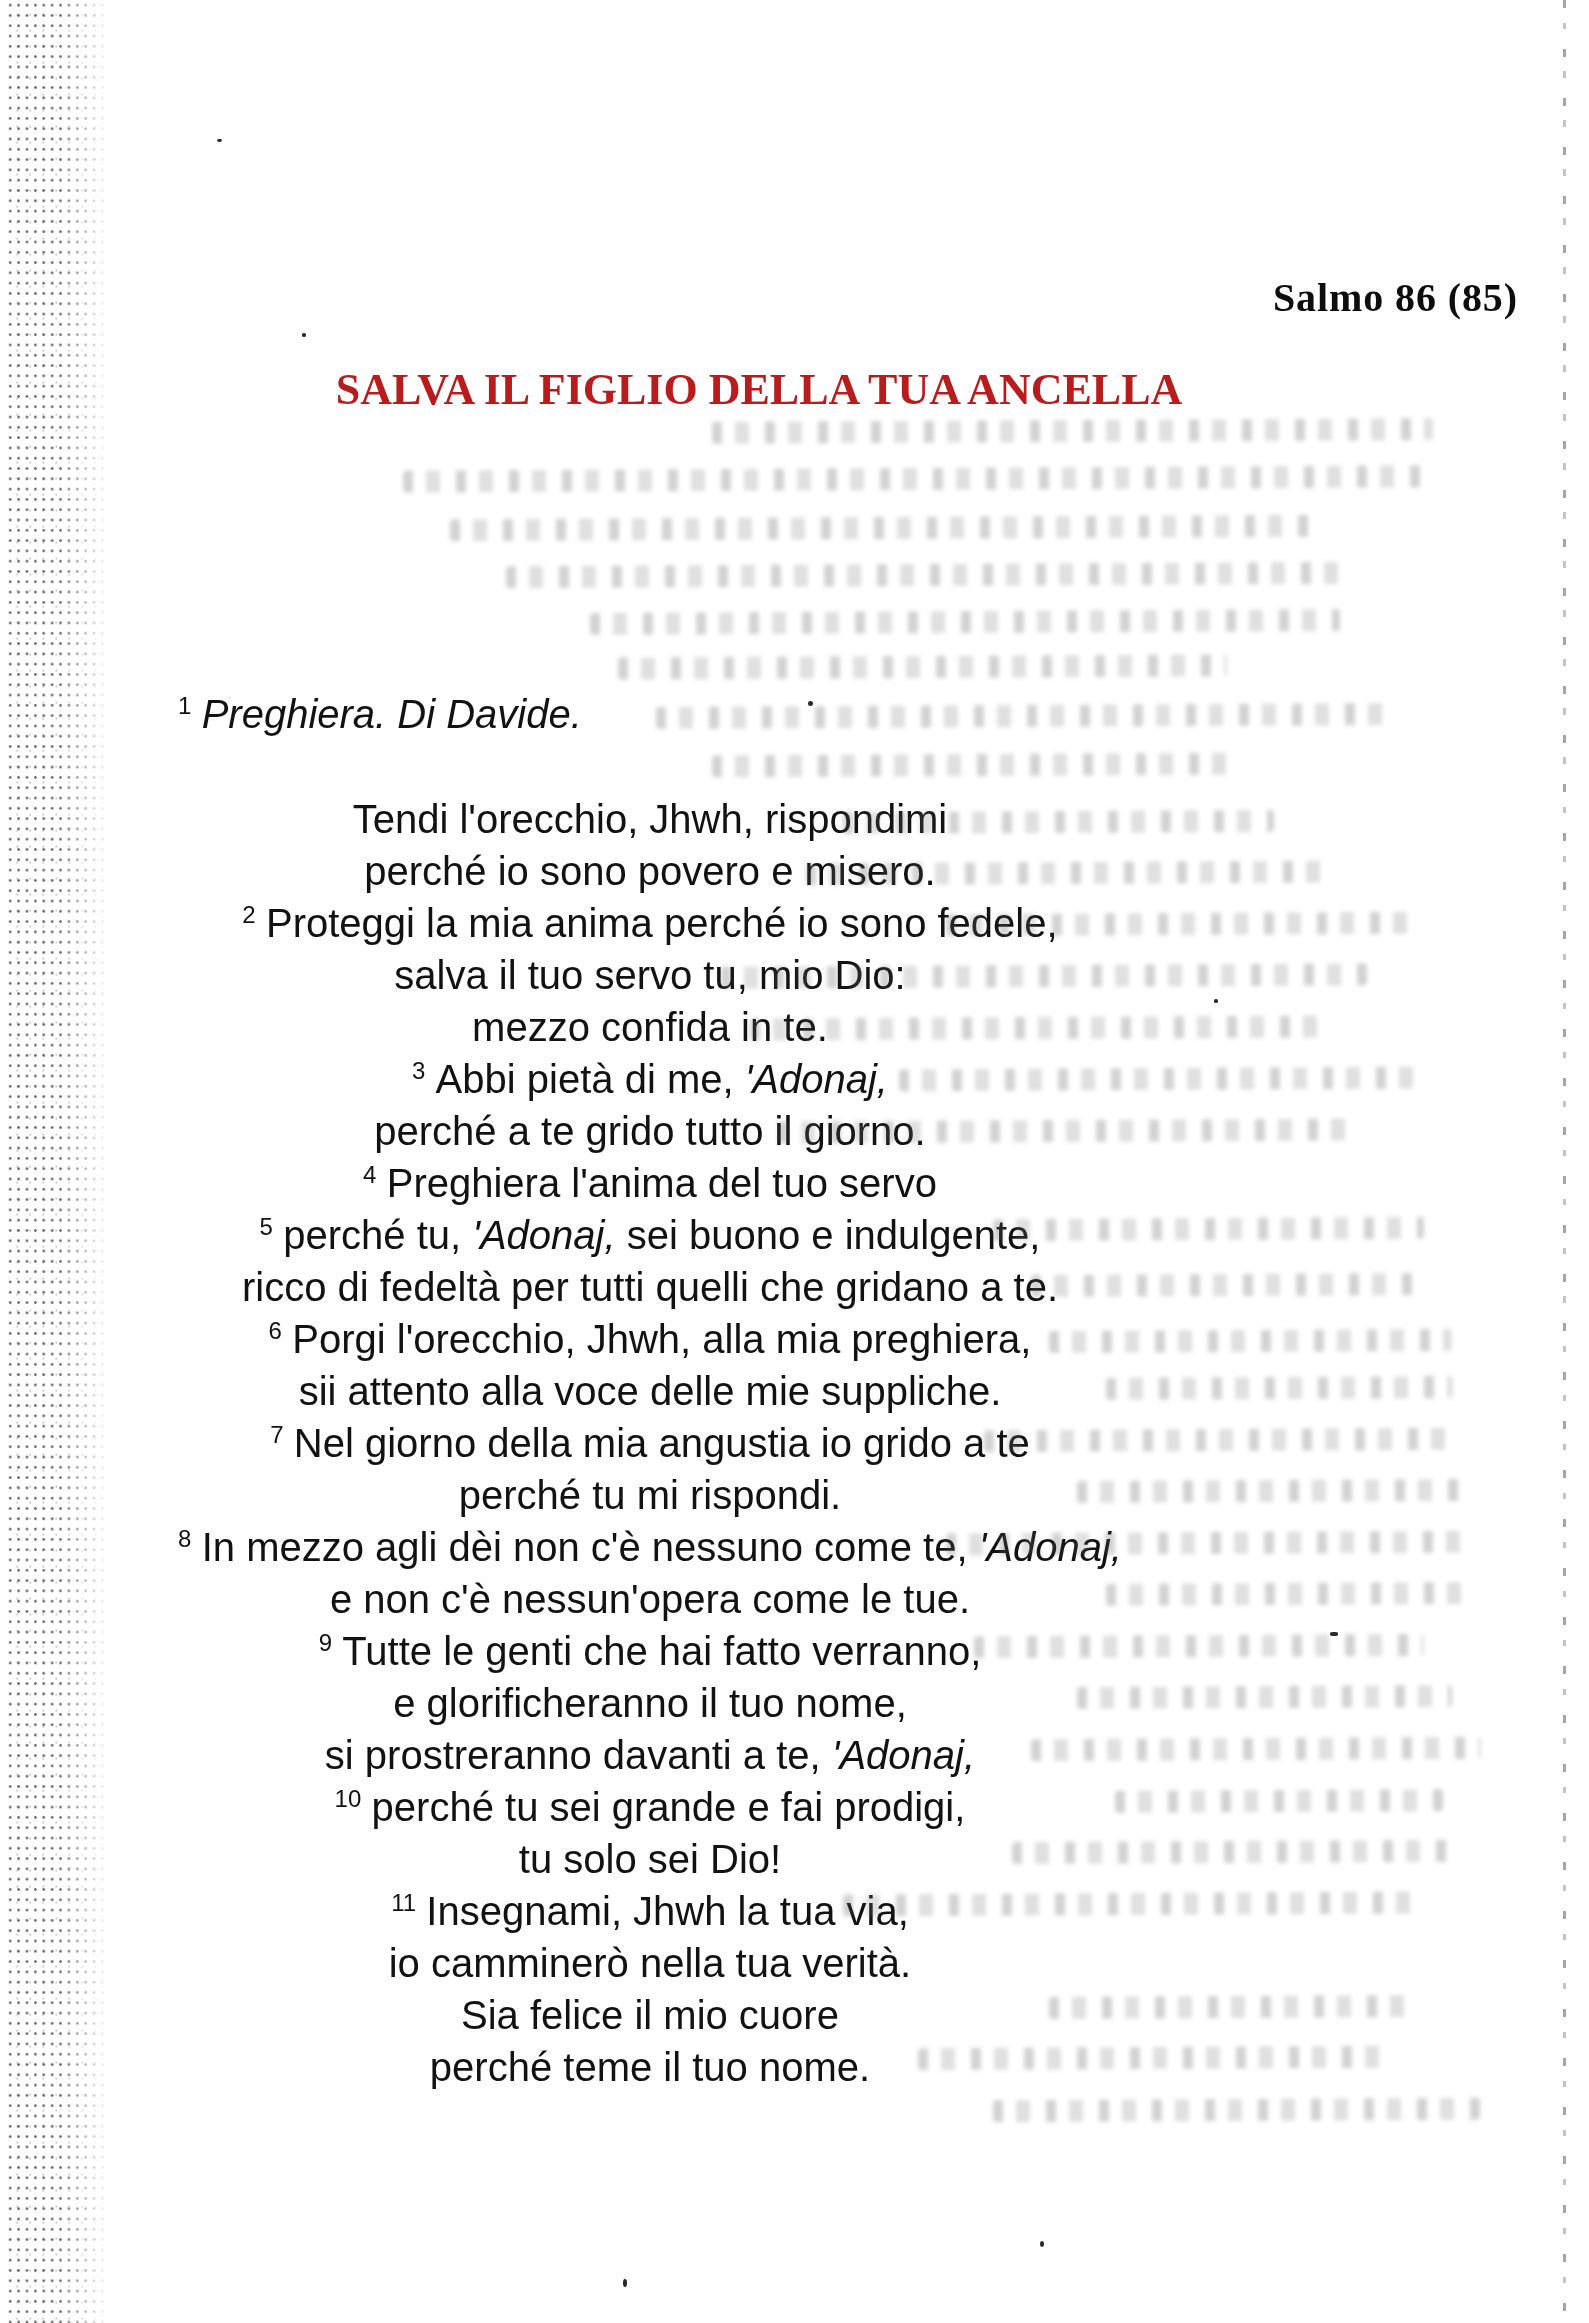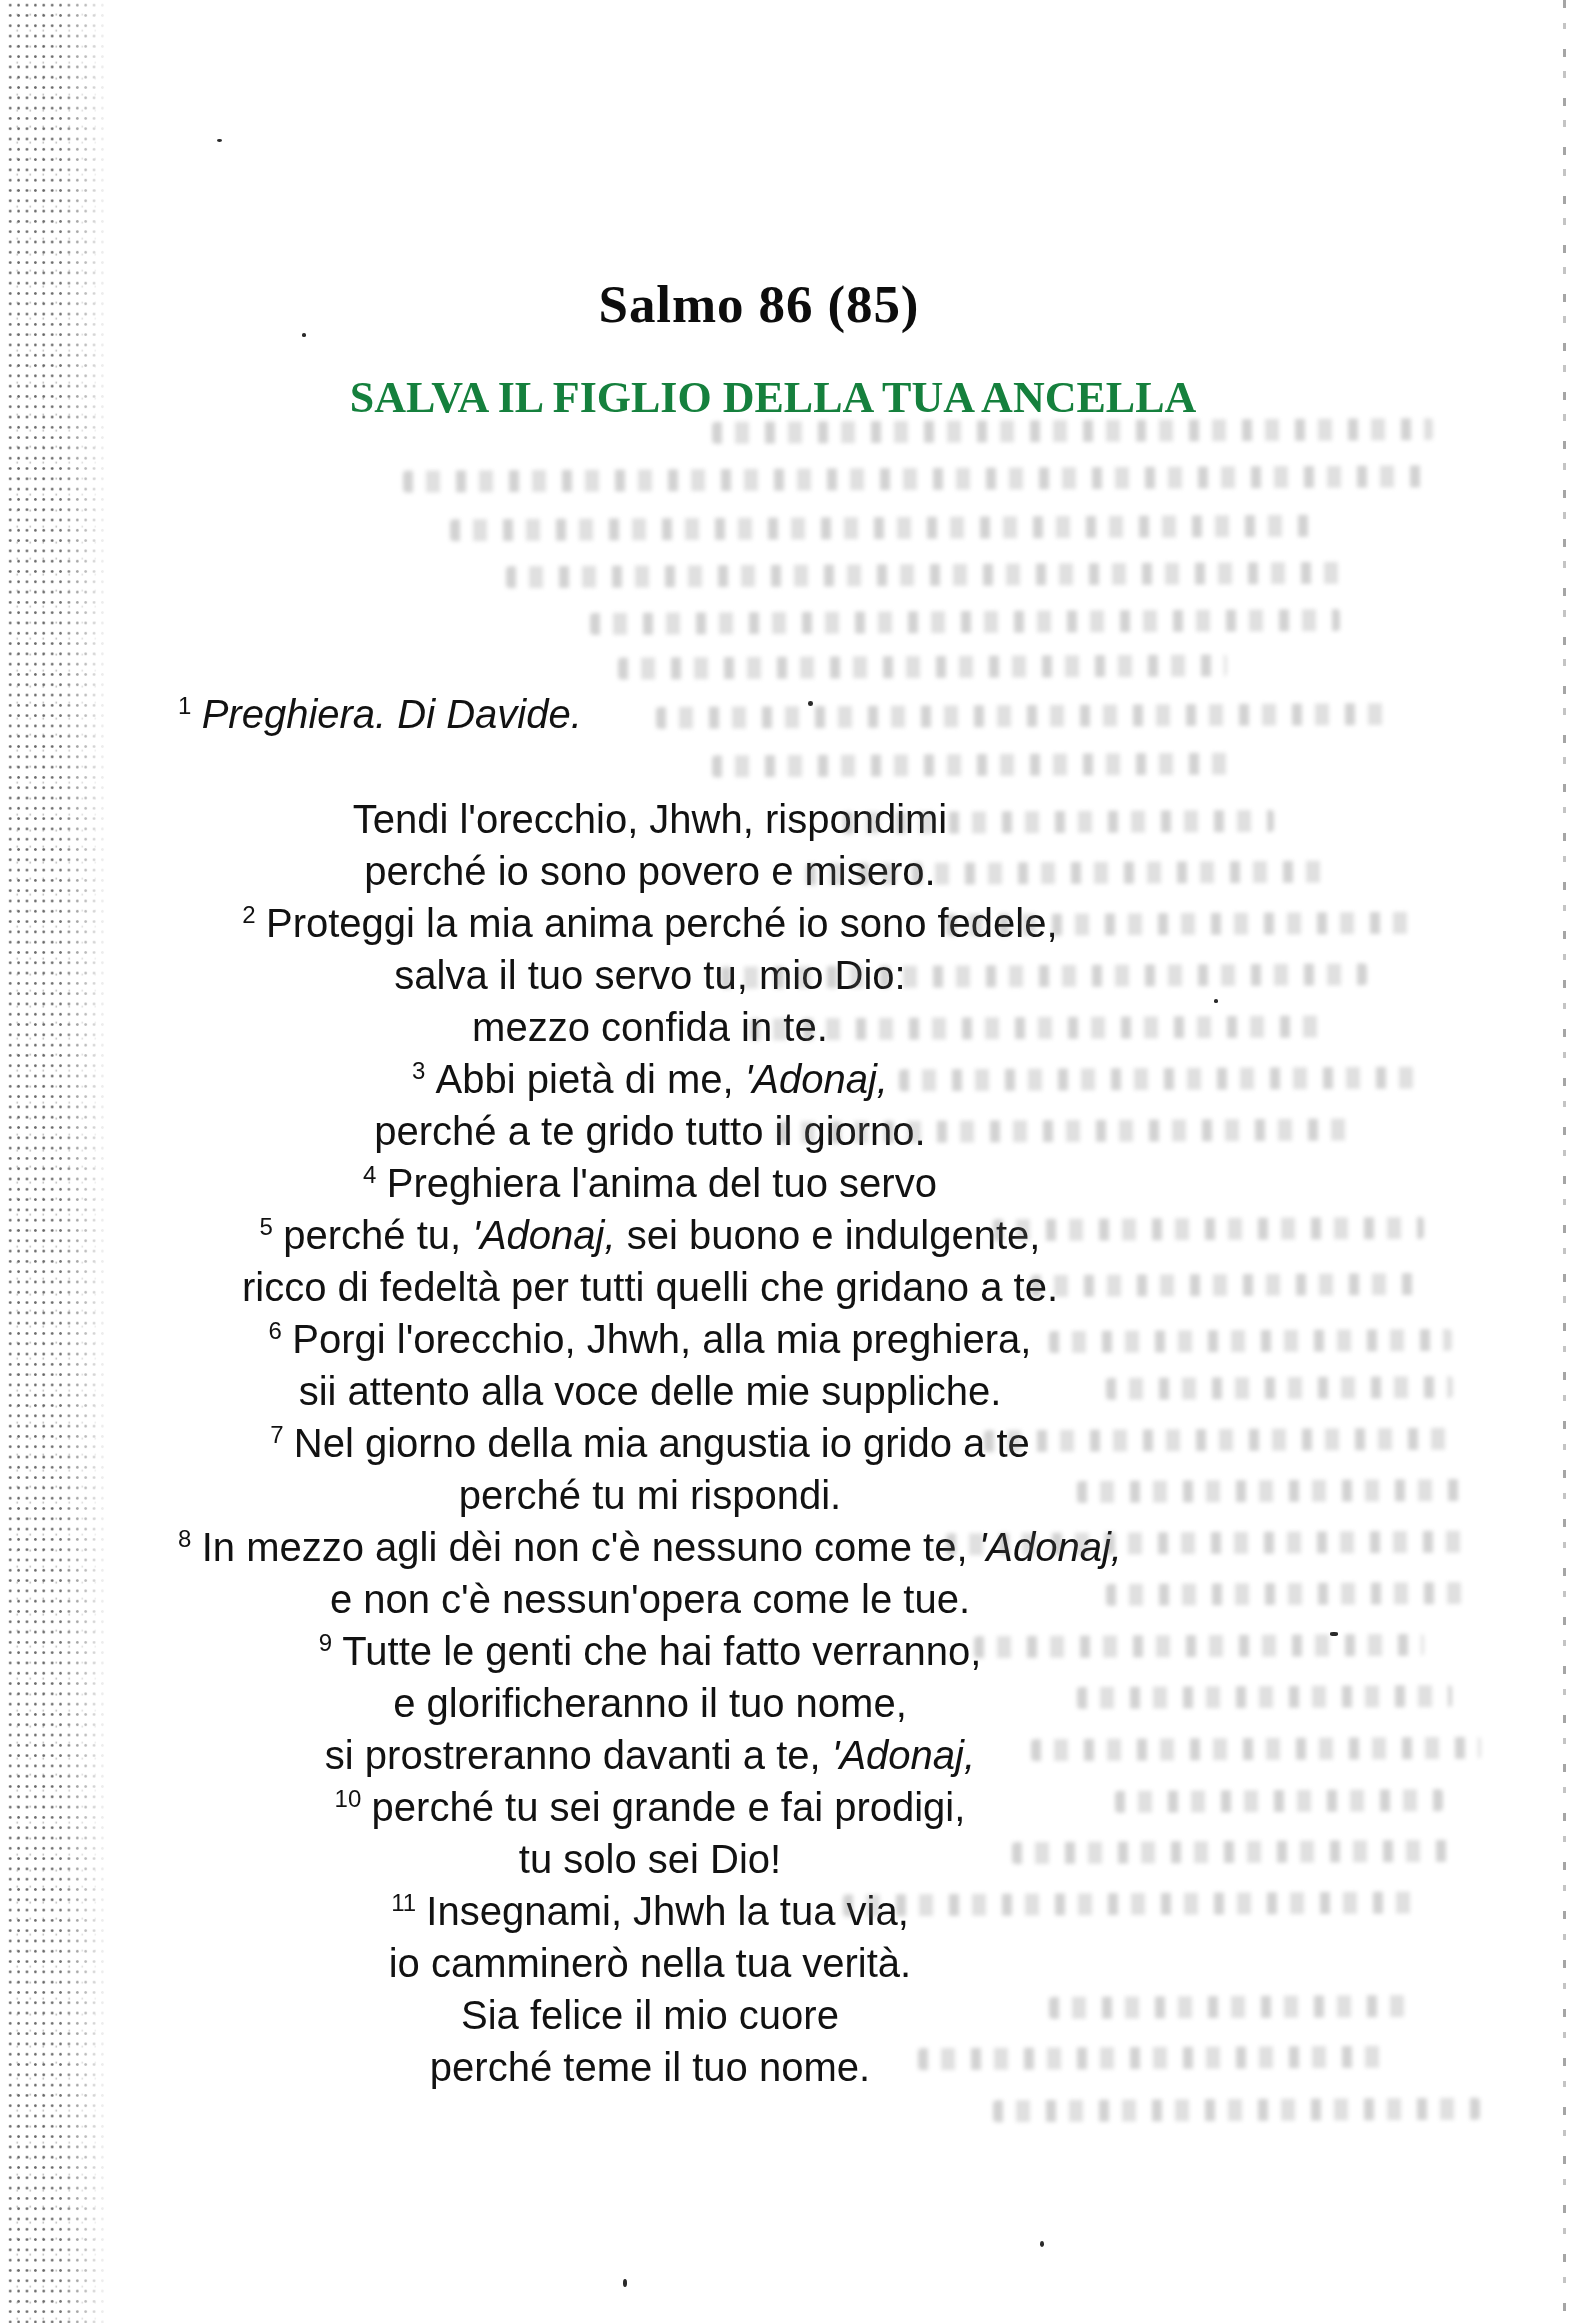--- a/index.html
+++ b/index.html
@@ -26,31 +26,31 @@
   
   .fold-line{
     position:absolute;left:1563px;top:0;width:2.8px;height:2324px;
     background-image:repeating-linear-gradient(180deg,
       rgba(50,50,50,.55) 0 8.4px, rgba(0,0,0,0) 8.4px 22.5px,
       rgba(70,70,70,.4) 22.5px 29px, rgba(0,0,0,0) 29px 49px);
     opacity:.8;
   }
   .heading{
     position:absolute;top:274px;left:0;width:1518px;
-    text-align:center;
+    text-align:right;
     font-family:"Liberation Serif",serif;
-    font-weight:bold;font-size:53px;letter-spacing:0.9px;
+    font-weight:bold;font-size:40px;letter-spacing:0.9px;
     color:#0d0d0d;
   }
   .main-title{
-    position:absolute;top:372px;left:0;width:1518px;
+    position:absolute;top:364px;left:0;width:1518px;
     text-align:center;
     font-family:"Liberation Serif",serif;
     font-weight:bold;font-size:44px;letter-spacing:0;
-    color:#15803d;white-space:nowrap;padding-left:14px;
+    color:#b91c1c;white-space:nowrap;
   }
   .attribution{
     position:absolute;top:688px;left:178px;
     font-size:40px;line-height:52px;white-space:nowrap;
   }
   .attribution .it{font-style:italic;}
   .lines{position:absolute;top:793px;left:178px;text-align:center;}
   .line{
     height:52px;line-height:52px;
     font-size:40px;white-space:nowrap;color:#121212;

